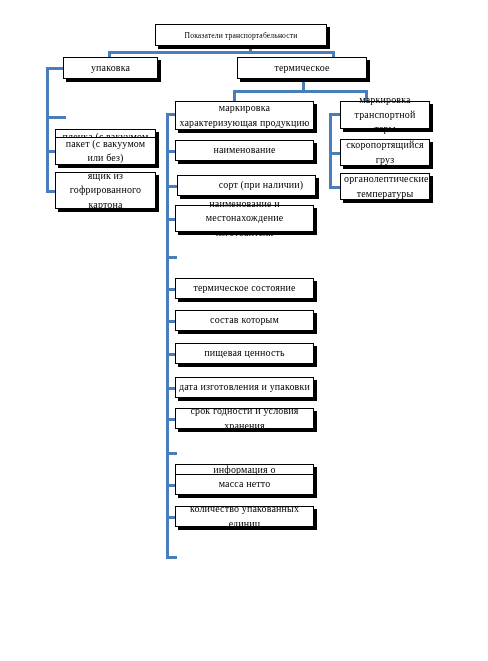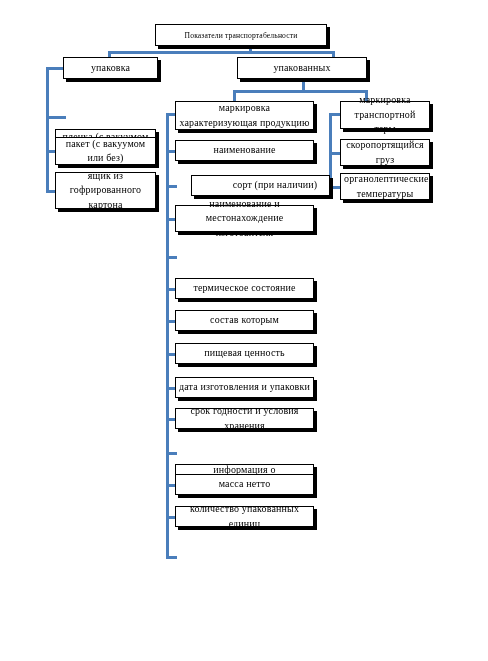--- a/index.html
+++ b/index.html
@@ -100,21 +100,21 @@
 
   <div class="node root" style="left:143px; top:24px; width:172px; height:22px;margin-left:12px;">
     <span>Показатели транспортабельности</span>
   </div>
 
   <div class="node" style="left:63px; top:57px; width:95px; height:22px;">
     <span>упаковка</span>
   </div>
 
   <div class="node" style="left:237px; top:57px; width:130px; height:22px;">
-    <span>упакованных</span>
+    <span>термическое</span>
   </div>
 
   <div class="node" style="left:55px; top:101px; width:101px; height:31px;margin-top:28px;">
     <span>пленка (с вакуумом или без)</span>
   </div>
   <div class="node" style="left:55px; top:137px; width:101px; height:28px;">
     <span>пакет (с вакуумом или без)</span>
   </div>
   <div class="node" style="left:55px; top:172px; width:101px; height:37px;">
     <span>ящик из гофрированного картона</span>
@@ -130,21 +130,21 @@
   <div class="node" style="left:340px; top:139px; width:90px; height:27px;">
     <span>скоропортящийся груз</span>
   </div>
   <div class="node" style="left:340px; top:173px; width:90px; height:27px;">
     <span>органолептические температуры</span>
   </div>
 
   <div class="node" style="left:175px; top:140px; width:139px; height:21px;">
     <span>наименование</span>
   </div>
-  <div class="node" style="left:191px; top:175px; width:139px; height:21px;padding-left:32px;">
+  <div class="node" style="left:177px; top:175px; width:139px; height:21px;padding-left:32px;">
     <span>сорт (при наличии)</span>
   </div>
   <div class="node" style="left:175px; top:205px; width:139px; height:27px;">
     <span>наименование и местонахождение изготовителя</span>
   </div>
   <div class="node" style="left:175px; top:278px; width:139px; height:21px;">
     <span>термическое состояние</span>
   </div>
   <div class="node" style="left:175px; top:310px; width:139px; height:21px;">
     <span>состав которым</span>

